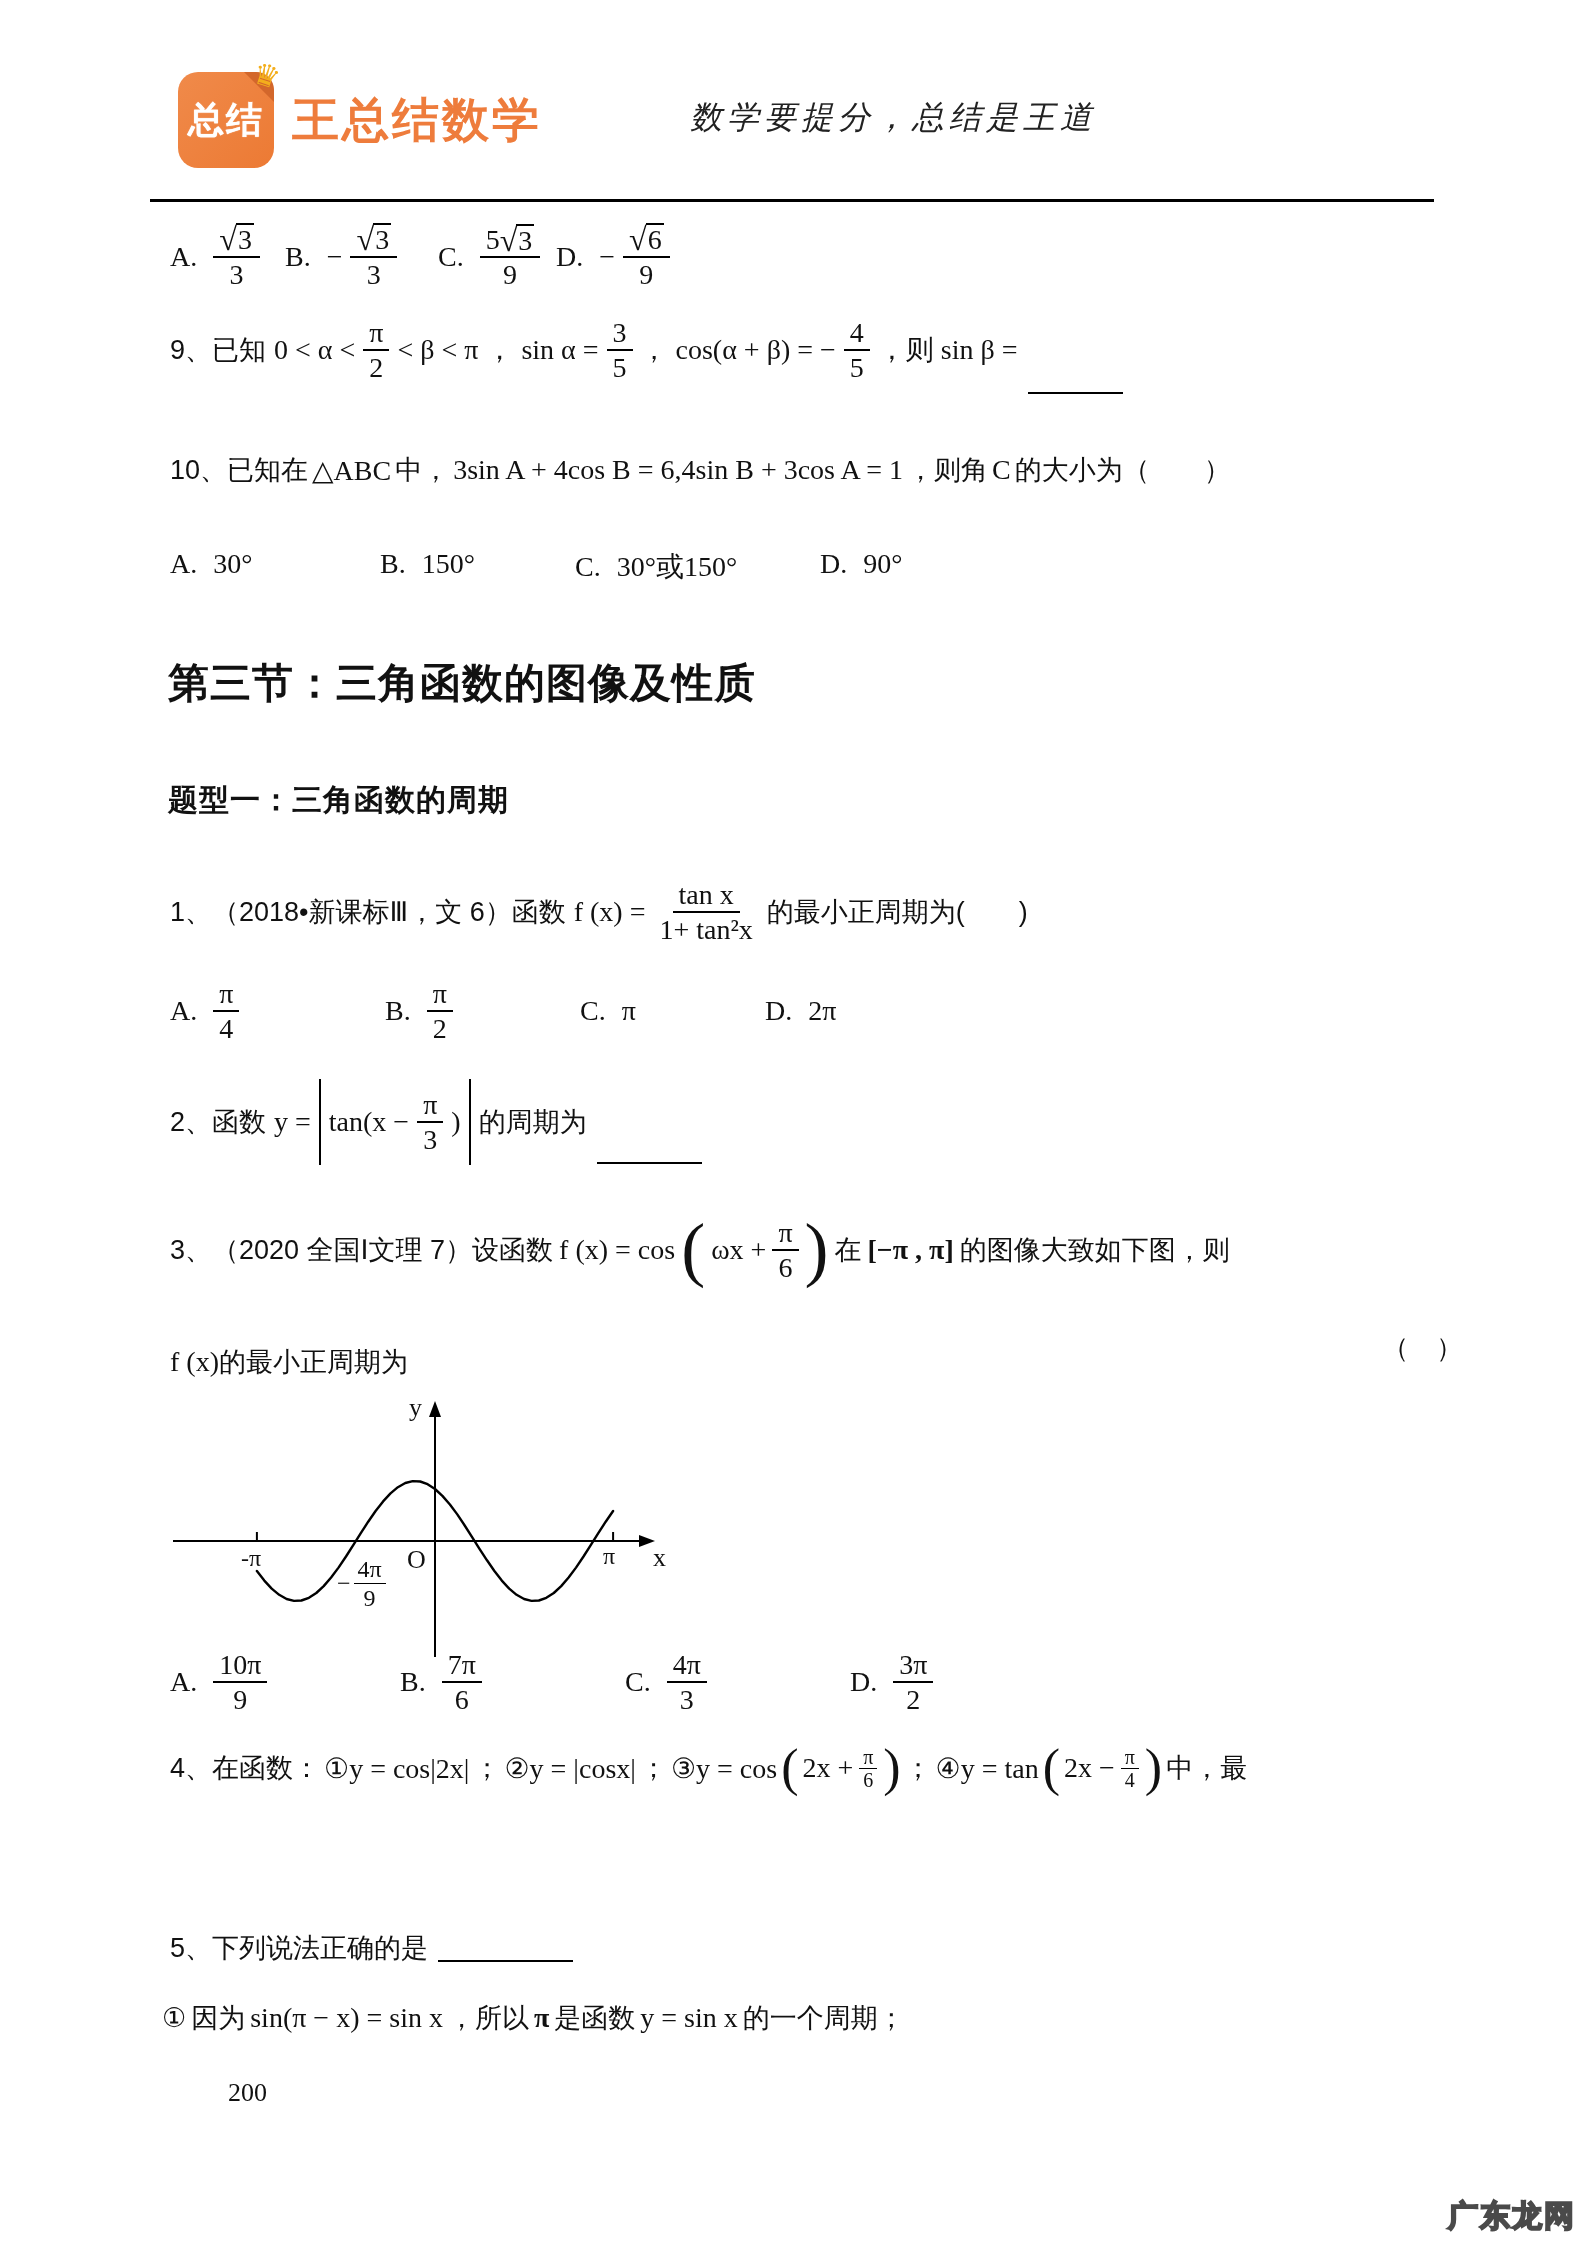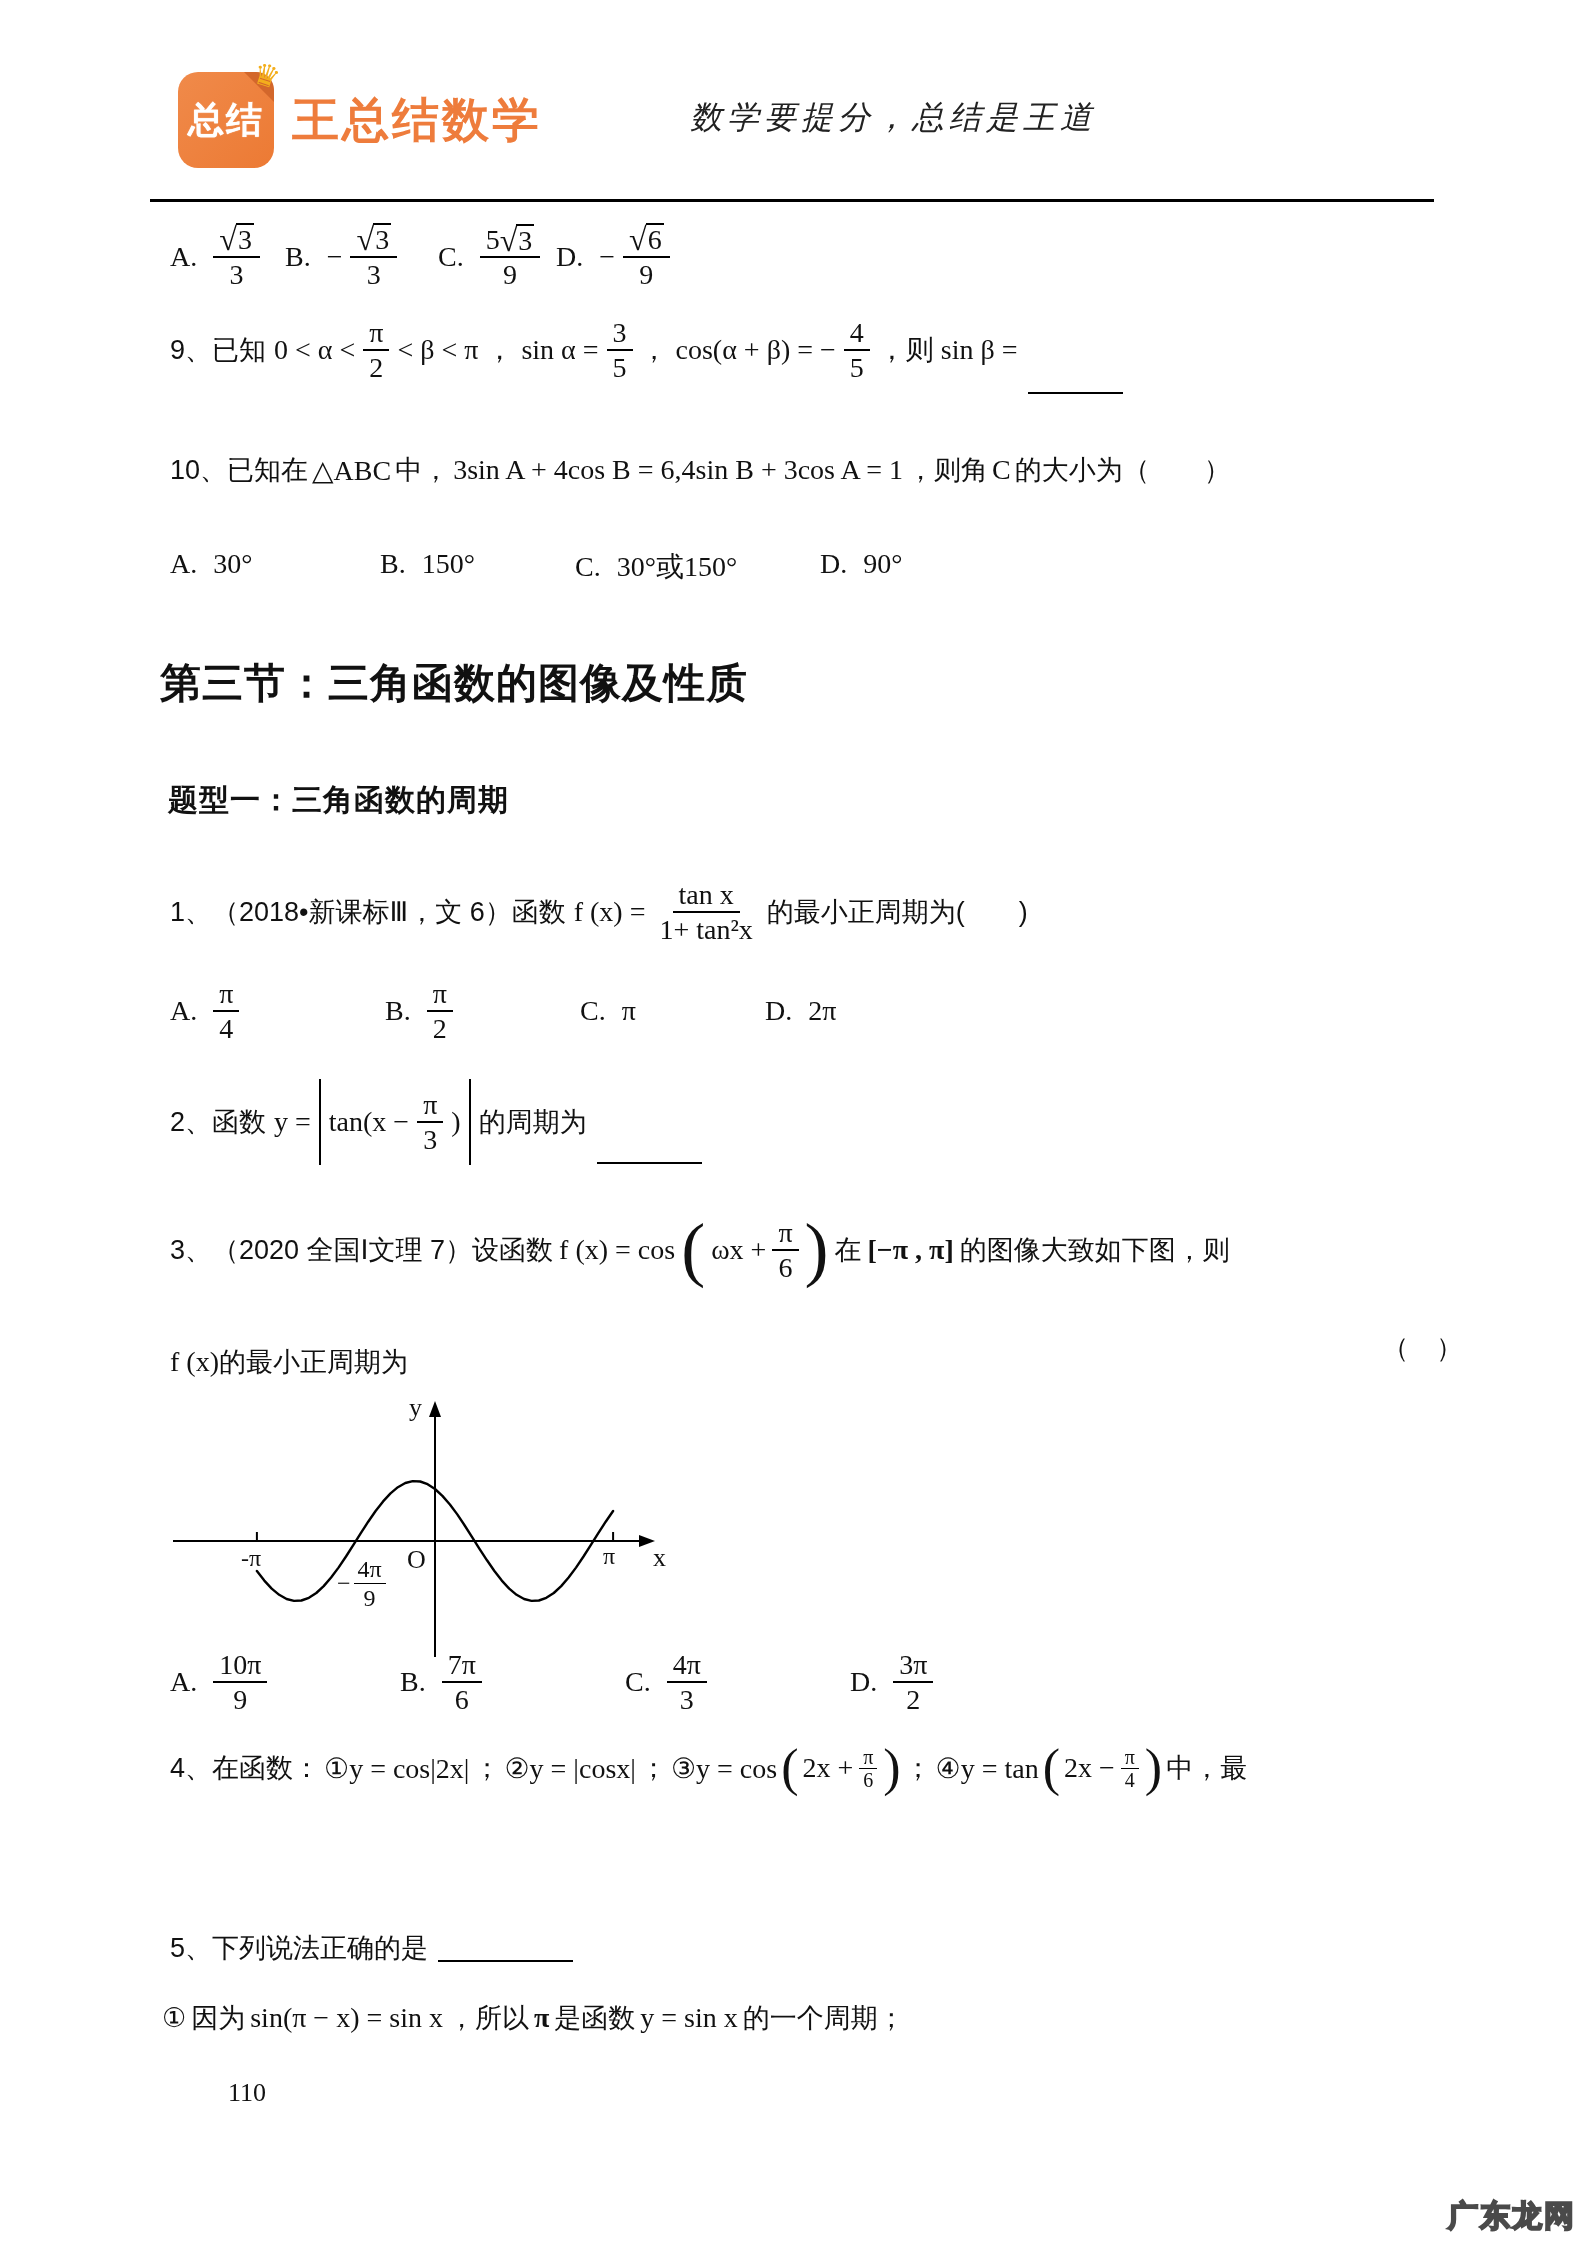--- a/index.html
+++ b/index.html
@@ -166,21 +166,21 @@
   </div>
   <div class="abs row" style="left:575px;top:548px;">
     <span class="ol">C.</span>
     <span class="m">30°或150°</span>
   </div>
   <div class="abs row" style="left:820px;top:548px;">
     <span class="ol">D.</span>
     <span class="m">90°</span>
   </div>
 
-  <h1 class="abs sec" style="left:160px;top:656px;">第三节：三角函数的图像及性质</h1>
+  <h1 class="abs sec" style="left:168px;top:656px;">第三节：三角函数的图像及性质</h1>
   <h2 class="abs sub" style="left:168px;top:780px;">题型一：三角函数的周期</h2>
 
   <div class="abs row" style="left:170px;top:870px;height:84px;">
     <span>1、（2018•新课标Ⅲ，文 6）函数</span>
     <span class="m it">f (x) =</span>
     <span class="frac">
         <span class="fn">tan x</span>
         <span class="fd it">1+ tan²x</span>
       </span>
     <span>的最小正周期为(　　)</span>
@@ -334,16 +334,16 @@
     <span>①</span>
     <span>因为</span>
     <span class="m">sin(π − x) = sin x</span>
     <span>，所以</span>
     <span class="m bold">π</span>
     <span>是函数</span>
     <span class="m it">y = sin x</span>
     <span>的一个周期；</span>
   </div>
 
-  <div class="abs pageno" style="left:228px;top:2078px;">110</div>
+  <div class="abs pageno" style="left:228px;top:2078px;">200</div>
   <div class="abs watermark" style="left:1448px;top:2196px;">广东龙网</div>
 
 </div>
 
 </body></html>

